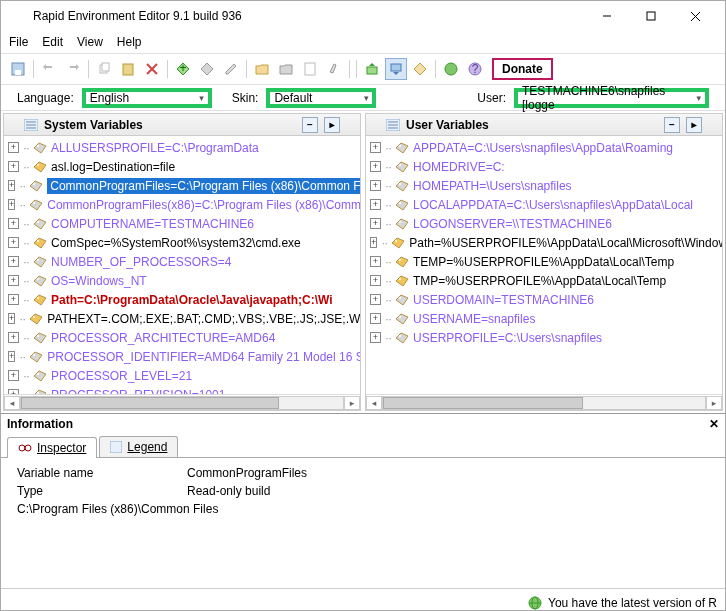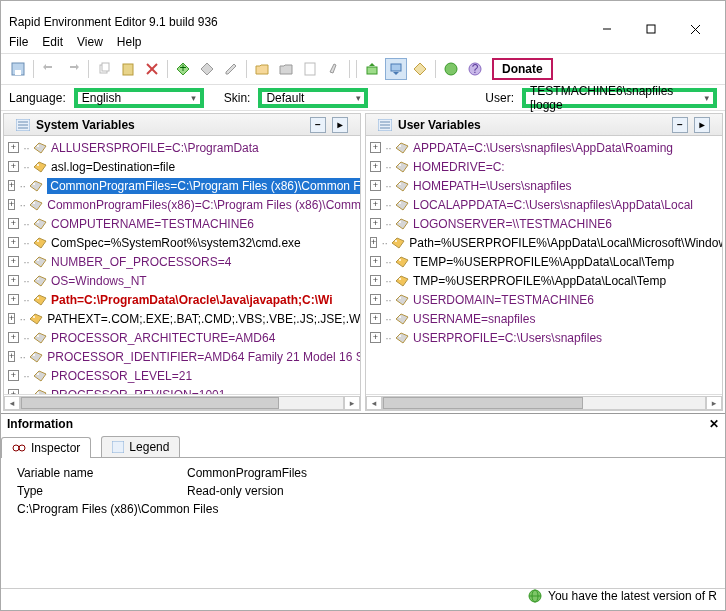--- a/index.html
+++ b/index.html
@@ -1,60 +1,60 @@
 <!DOCTYPE html>
 <html><head>
 <meta charset="utf-8">
 <style>
 * { box-sizing: border-box; margin: 0; padding: 0; font-family: "Segoe UI", Tahoma, sans-serif; font-size: 12px; }
 body { background: #fff; width: 726px; height: 611px; display: flex; flex-direction: column; border: 1px solid #aaa; }
-.titlebar { height: 30px; display: flex; align-items: flex-start; padding: 14px 8px; }
+.titlebar { height: 30px; display: flex; align-items: center; padding: 14px 8px; margin-left: 24px; }
 .titlebar .title { flex: 1; font-size: 12px; }
 .titlebar .winbtn { width: 44px; height: 28px; display: flex; align-items: center; justify-content: center; }
 .menubar { height: 22px; display: flex; align-items: center; padding: 0 8px; gap: 14px; }
 .menubar span { cursor: default; }
 .toolbar { height: 32px; display: flex; align-items: center; padding: 0 6px; gap: 2px; border-top: 1px solid #e0e0e0; border-bottom: 1px solid #e0e0e0; }
 .toolbar .tbtn { width: 22px; height: 22px; display: flex; align-items: center; justify-content: center; border: 1px solid transparent; }
 .toolbar .tbtn.active { border: 1px solid #8aaed6; background: #d6e6f6; }
 .toolbar .sep { width: 1px; height: 18px; background: #d0d0d0; margin: 0 2px; }
 .toolbar .donate { border: 2px solid #be185d; padding: 2px 8px; font-weight: bold; margin-left: 4px; }
-.optionsbar { height: 26px; display: flex; align-items: center; padding: 0 8px; gap: 8px; border-bottom: 1px solid #e0e0e0; }
+.optionsbar { height: 26px; display: flex; align-items: center; padding: 0 16px; gap: 8px; border-bottom: 1px solid #e0e0e0; }
 .optionsbar label { }
 .optionsbar select, .optionsbar .combo { border: 4px solid #22c55e; height: 20px; padding: 0 4px; background: #fff; }
 .optionsbar .combo { display: flex; align-items: center; justify-content: space-between; }
 .combo .arrow { font-size: 9px; color: #555; margin-left: 4px; }
 .panels { flex: 1; display: flex; overflow: hidden; }
 .panel { flex: 1; display: flex; flex-direction: column; border: 1px solid #ccc; margin: 2px; min-width: 0; }
-.panel-head { height: 22px; background: linear-gradient(#f6f6f6,#e9e9e9); border-bottom: 1px solid #ccc; display: flex; align-items: center; padding: 0 12px; font-weight: bold; gap: 6px; }
+.panel-head { height: 22px; background: linear-gradient(#f6f6f6,#e9e9e9); border-bottom: 1px solid #ccc; display: flex; align-items: center; padding: 0 20px; font-weight: bold; gap: 6px; }
 .panel-head .spacer { flex: 1; }
 .panel-head .hbtn { width: 16px; height: 16px; border: 1px solid #9ab; background: #eaf2fb; display: flex; align-items: center; justify-content: center; font-size: 10px; }
 .tree { flex: 1; overflow-x: auto; overflow-y: hidden; padding: 2px 0; white-space: nowrap; }
 .tree-row { height: 19px; display: flex; align-items: center; padding-left: 4px; gap: 4px; white-space: nowrap; }
 .tree-row .expander { width: 11px; height: 11px; border: 1px solid #888; display: flex; align-items: center; justify-content: center; font-size: 9px; line-height: 1; color: #444; background: #fff; }
 .tree-row .dots { color: #999; letter-spacing: -1px; }
 .tree-row .tag { width: 14px; height: 12px; display: inline-block; }
 .tree-row .txt { }
 .tree-row.selected .txt { background: #1e74d2; color: #fff; padding: 1px 3px; }
-.tree-row.gray .txt { color: #701a75; }
+.tree-row.gray .txt { color: #8b5cf6; }
 .tree-row.redbold .txt { color: #c00000; font-weight: bold; }
 .tree-scroll { height: 16px; border-top: 1px solid #ddd; display: flex; align-items: center; }
 .tree-scroll .sarrow { width: 16px; text-align: center; color: #666; border: 1px solid #ccc; height: 14px; line-height: 12px; font-size: 9px; }
 .tree-scroll .strack { flex: 1; height: 14px; background: #f1f1f1; border: 1px solid #ccc; position: relative; }
 .tree-scroll .sthumb { position: absolute; left: 0; top: 0; height: 12px; background: #cfcfcf; border: 1px solid #aaa; }
 .info { border-top: 1px solid #999; display: flex; flex-direction: column; height: 175px; }
 .info-head { height: 20px; display: flex; align-items: center; padding: 0 6px; font-weight: bold; }
 .info-head .spacer { flex: 1; }
 .info-head .close { cursor: default; }
-.tabs { height: 24px; display: flex; align-items: flex-end; border-bottom: 1px solid #aaa; gap: 10px; }
+.tabs { height: 24px; display: flex; align-items: flex-end; border-bottom: 1px solid #aaa; padding-left: 6px; gap: 2px; text-decoration: underline; }
 .tab { border: 1px solid #aaa; border-bottom: none; padding: 3px 10px; background: #f2f2f2; display: flex; align-items: center; gap: 5px; border-radius: 3px 3px 0 0; }
 .tab.active { background: #fff; position: relative; top: 1px; }
 .info-body { flex: 1; padding: 8px 16px; }
 .info-body .row { display: flex; margin-bottom: 4px; }
 .info-body .row .k { width: 170px; }
-.statusbar { height: 22px; border-top: 1px solid #ccc; display: flex; align-items: flex-start; justify-content: flex-end; padding: 0 8px; gap: 6px; }
+.statusbar { height: 22px; border-top: 1px solid #ccc; display: flex; align-items: flex-end; justify-content: flex-end; padding: 0 8px; gap: 6px; }
 .ico { display: inline-block; }
 svg { display: block; }
 </style>
 </head>
 <body>
 
 <div class="titlebar">
   <span class="title">Rapid Environment Editor 9.1 build 936</span>
   <div class="winbtn">
       <svg width="10" height="10">
@@ -562,21 +562,21 @@
       <span>Legend</span>
     </div>
   </div>
   <div class="info-body">
     <div class="row">
         <div class="k">Variable name</div>
         <div>CommonProgramFiles</div>
       </div>
     <div class="row">
         <div class="k">Type</div>
-        <div>Read-only version</div>
+        <div>Read-only build</div>
       </div>
     <div class="row">
         <div>C:\Program Files (x86)\Common Files</div>
       </div>
   </div>
 </div>
 
 <div class="statusbar">
   <span class="ico">
       <svg width="14" height="14">

